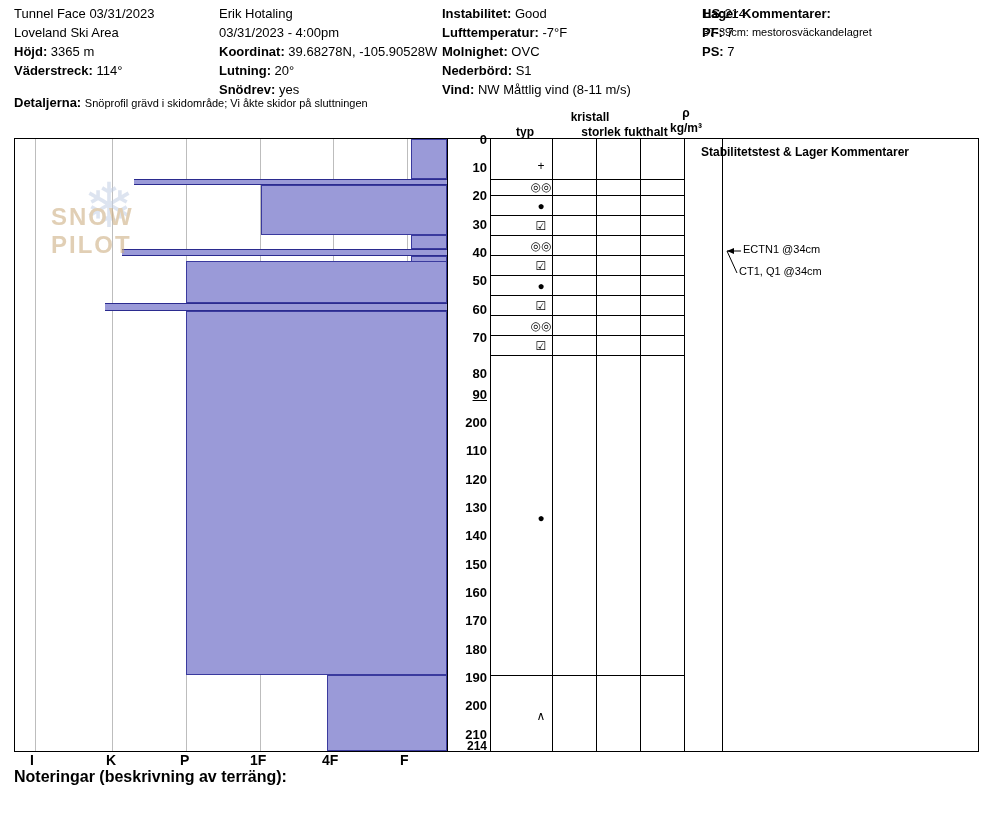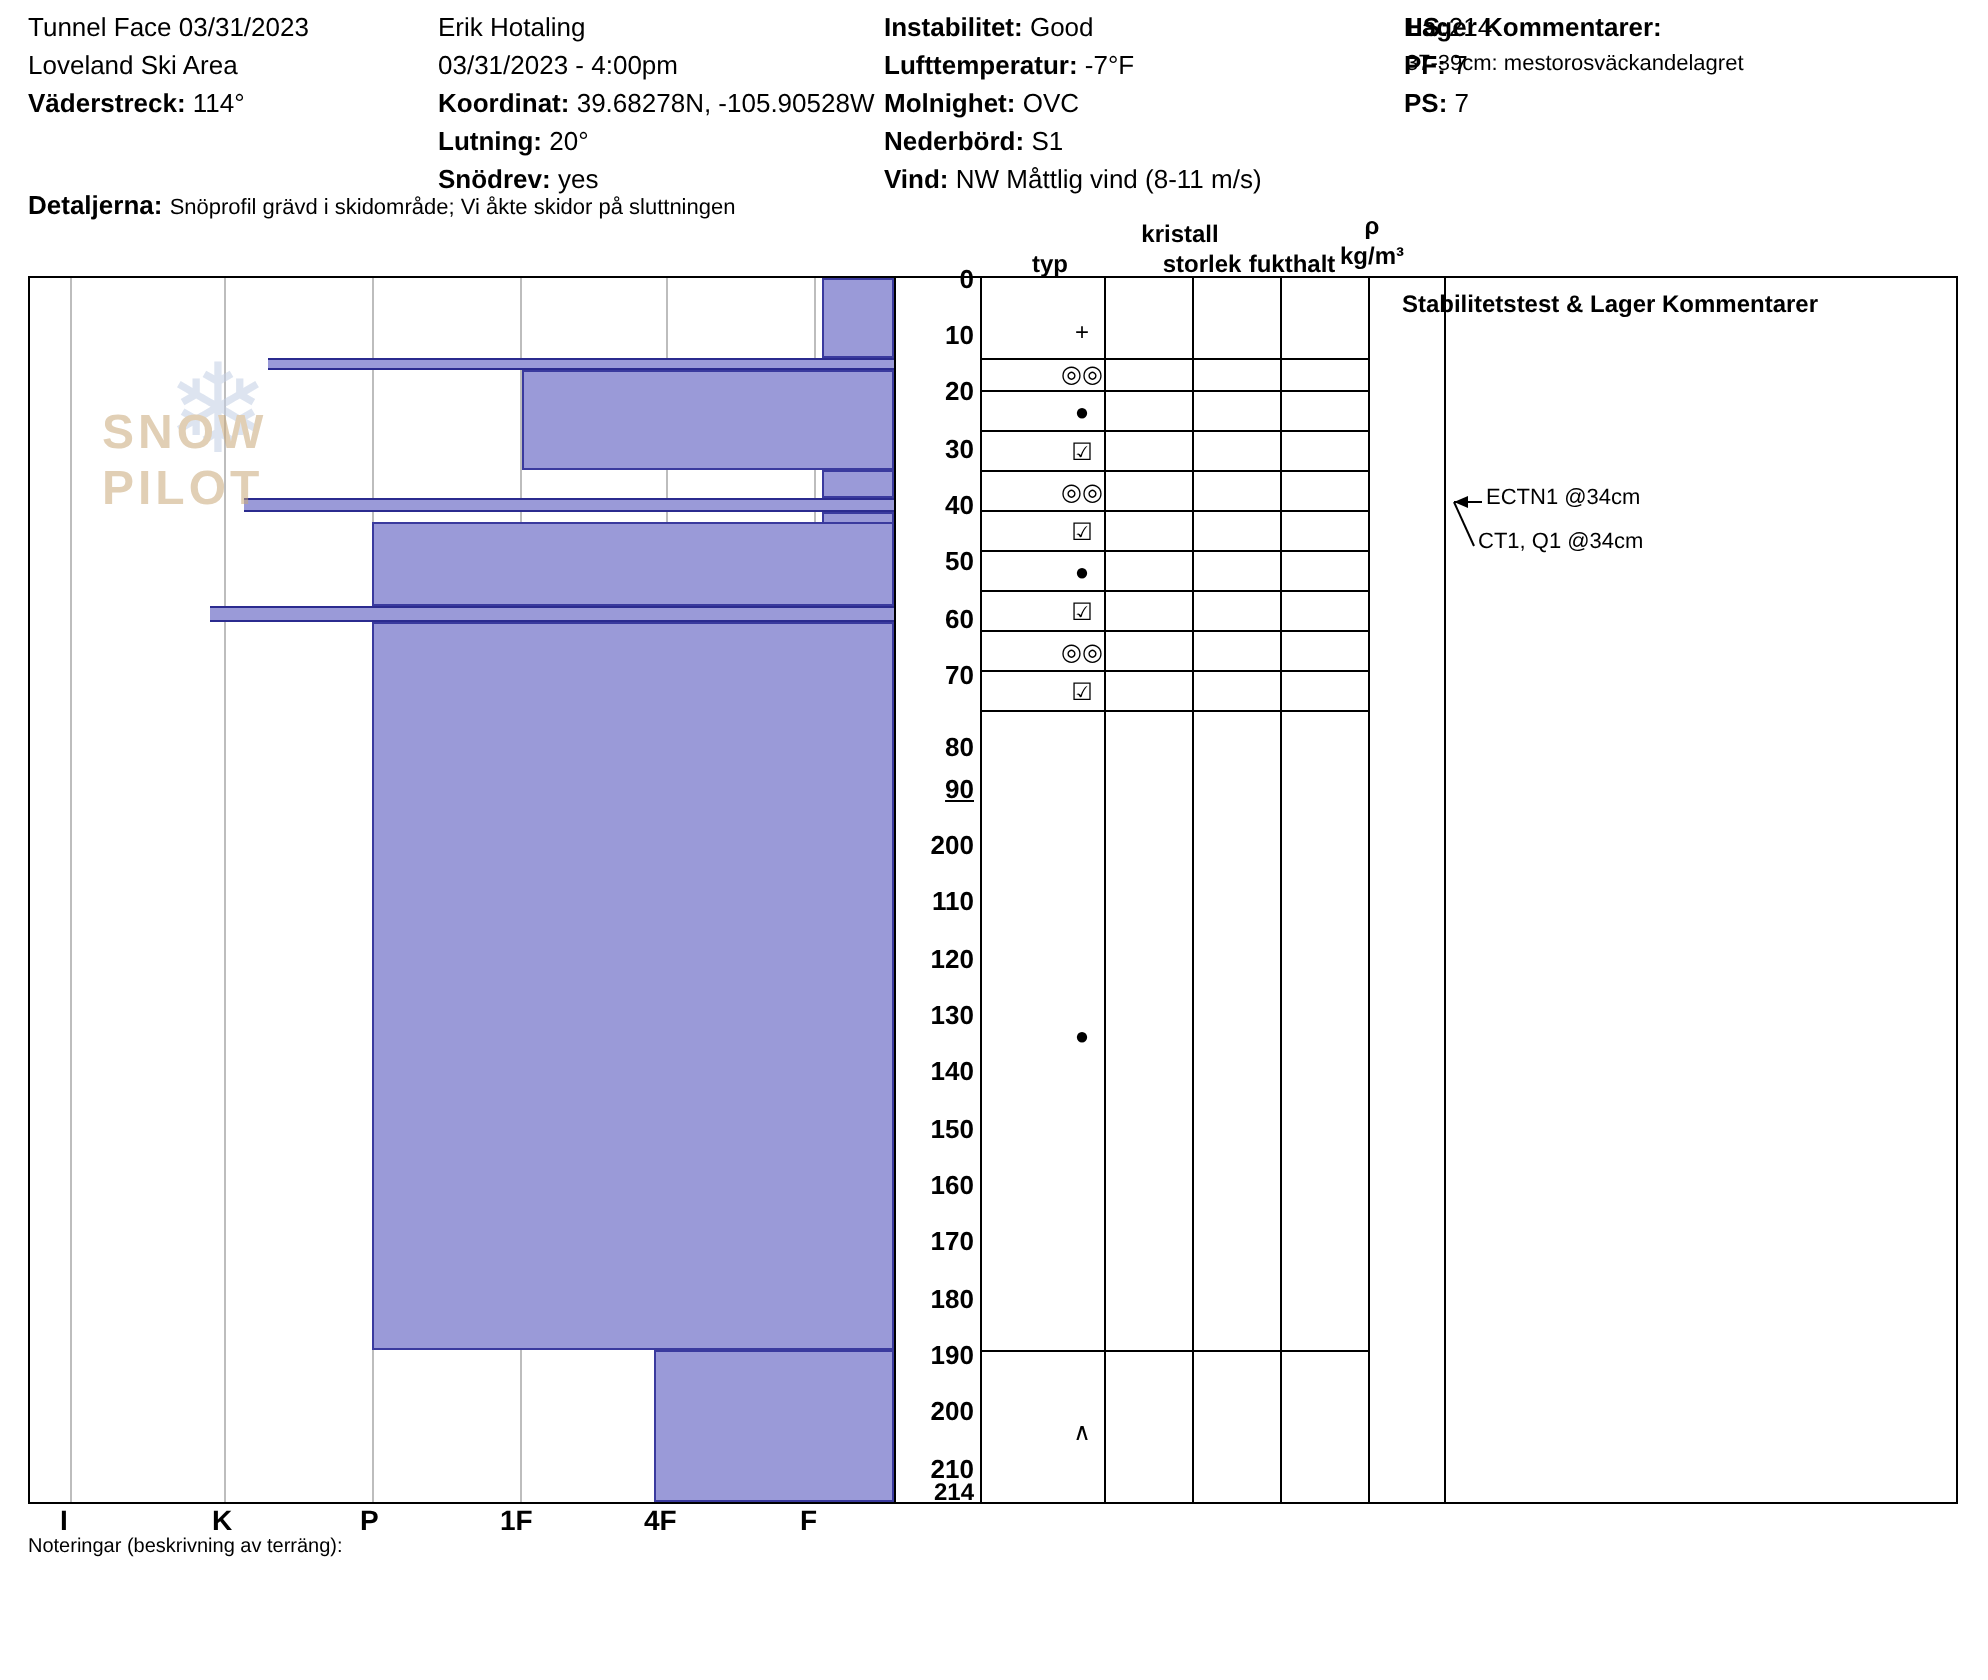--- a/index.html
+++ b/index.html
@@ -58,30 +58,31 @@
   #stab{position:absolute;left:708px;top:0;width:255px;height:612px;}
   .stabtxt{position:absolute;font-size:11px;white-space:nowrap;}
 
   
   .chdr{position:absolute;font-weight:bold;font-size:12px;text-align:center;}
 
   
   #hlabels{position:absolute;left:14px;top:752px;width:432px;height:20px;}
   .hl{position:absolute;font-weight:bold;font-size:14px;}
 
-  #notes{position:absolute;left:14px;top:768px;font-weight:normal;font-size:10px;}
+  #notes{position:absolute;left:14px;top:768px;font-weight:bold;font-size:16px;}
 </style>
 </head>
 <body>
 
 <div class="hdr">
 
   <div class="col" id="col1">
     <div class="row"><span class="val">Tunnel Face 03/31/2023</span></div>
     <div class="row"><span class="val">Loveland Ski Area</span></div>
+    <div class="row"><span class="lbl">Höjd:</span> <span class="val">3365 m</span></div>
     <div class="row"><span class="lbl">Väderstreck:</span> <span class="val">114°</span></div>
   </div>
 
   <div class="col" id="col2">
     <div class="row"><span class="val">Erik Hotaling</span></div>
     <div class="row"><span class="val">03/31/2023 - 4:00pm</span></div>
     <div class="row"><span class="lbl">Koordinat:</span> <span class="val">39.68278N, -105.90528W</span></div>
     <div class="row"><span class="lbl">Lutning:</span> <span class="val">20°</span></div>
     <div class="row"><span class="lbl">Snödrev:</span> <span class="val">yes</span></div>
   </div>

